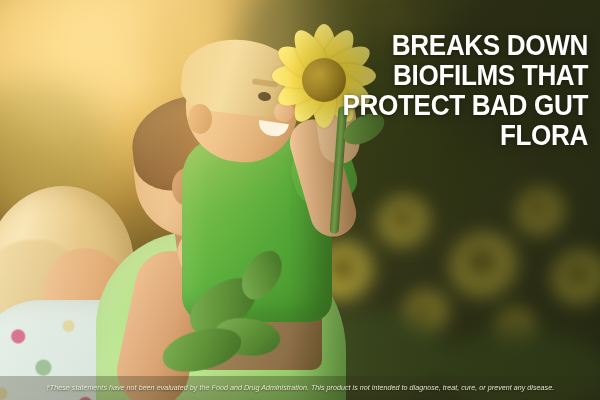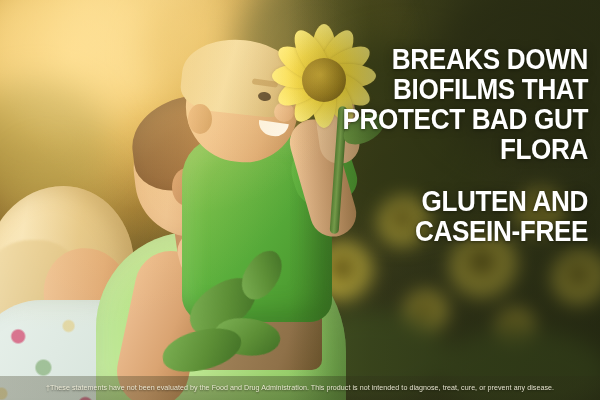--- a/index.html
+++ b/index.html
@@ -211,21 +211,21 @@
   }
   
   .scrim{
     position:absolute;inset:0;
     background:linear-gradient(90deg, rgba(30,36,14,0) 48%, rgba(34,40,16,.34) 62%, rgba(32,38,15,.52) 78%, rgba(30,36,14,.58) 100%);
     pointer-events:none;
   }
 
   
   .copy{
-    position:absolute;right:12px;top:44px;width:330px;
+    position:absolute;right:12px;top:30px;width:330px;
     text-align:right;
     z-index:5;
   }
   .block{margin-bottom:22px;}
   .block:last-child{margin-bottom:0;}
   .line{
     display:block;
     font-family:"Liberation Sans",sans-serif;
     font-weight:bold;
     font-size:29px;
@@ -240,20 +240,21 @@
 
   
   .disclaimer{
     position:absolute;left:0;right:0;bottom:0;height:24px;
     display:flex;align-items:center;justify-content:center;
     background:linear-gradient(90deg, rgba(60,56,30,.30) 0%, rgba(50,52,26,.34) 50%, rgba(44,48,22,.38) 100%);
     z-index:6;
   }
   .disclaimer span{
     font-family:"Liberation Sans",sans-serif;
+    font-style:italic;
     font-size:7.1px;
     line-height:9px;
     letter-spacing:.05px;
     color:#f3f0dc;
     white-space:nowrap;
     text-shadow:0 1px 2px rgba(20,20,10,.65);
     opacity:.92;
   }
 </style>
 </head>
@@ -352,24 +353,20 @@
   <div class="copy">
 
     <div class="block">
       <span class="line">BREAKS DOWN</span>
       <span class="line">BIOFILMS THAT</span>
       <span class="line">PROTECT BAD GUT</span>
       <span class="line">FLORA</span>
     </div>
 
 
-    <div class="block">
-      <span class="line">GLUTEN AND</span>
-      <span class="line">CASEIN-FREE</span>
-    </div>
 
   </div>
 
   <div class="disclaimer">
     <span>†These statements have not been evaluated by the Food and Drug Administration. This product is not intended to diagnose, treat, cure, or prevent any disease.</span>
   </div>
 
 </div>
 
 </body></html>

